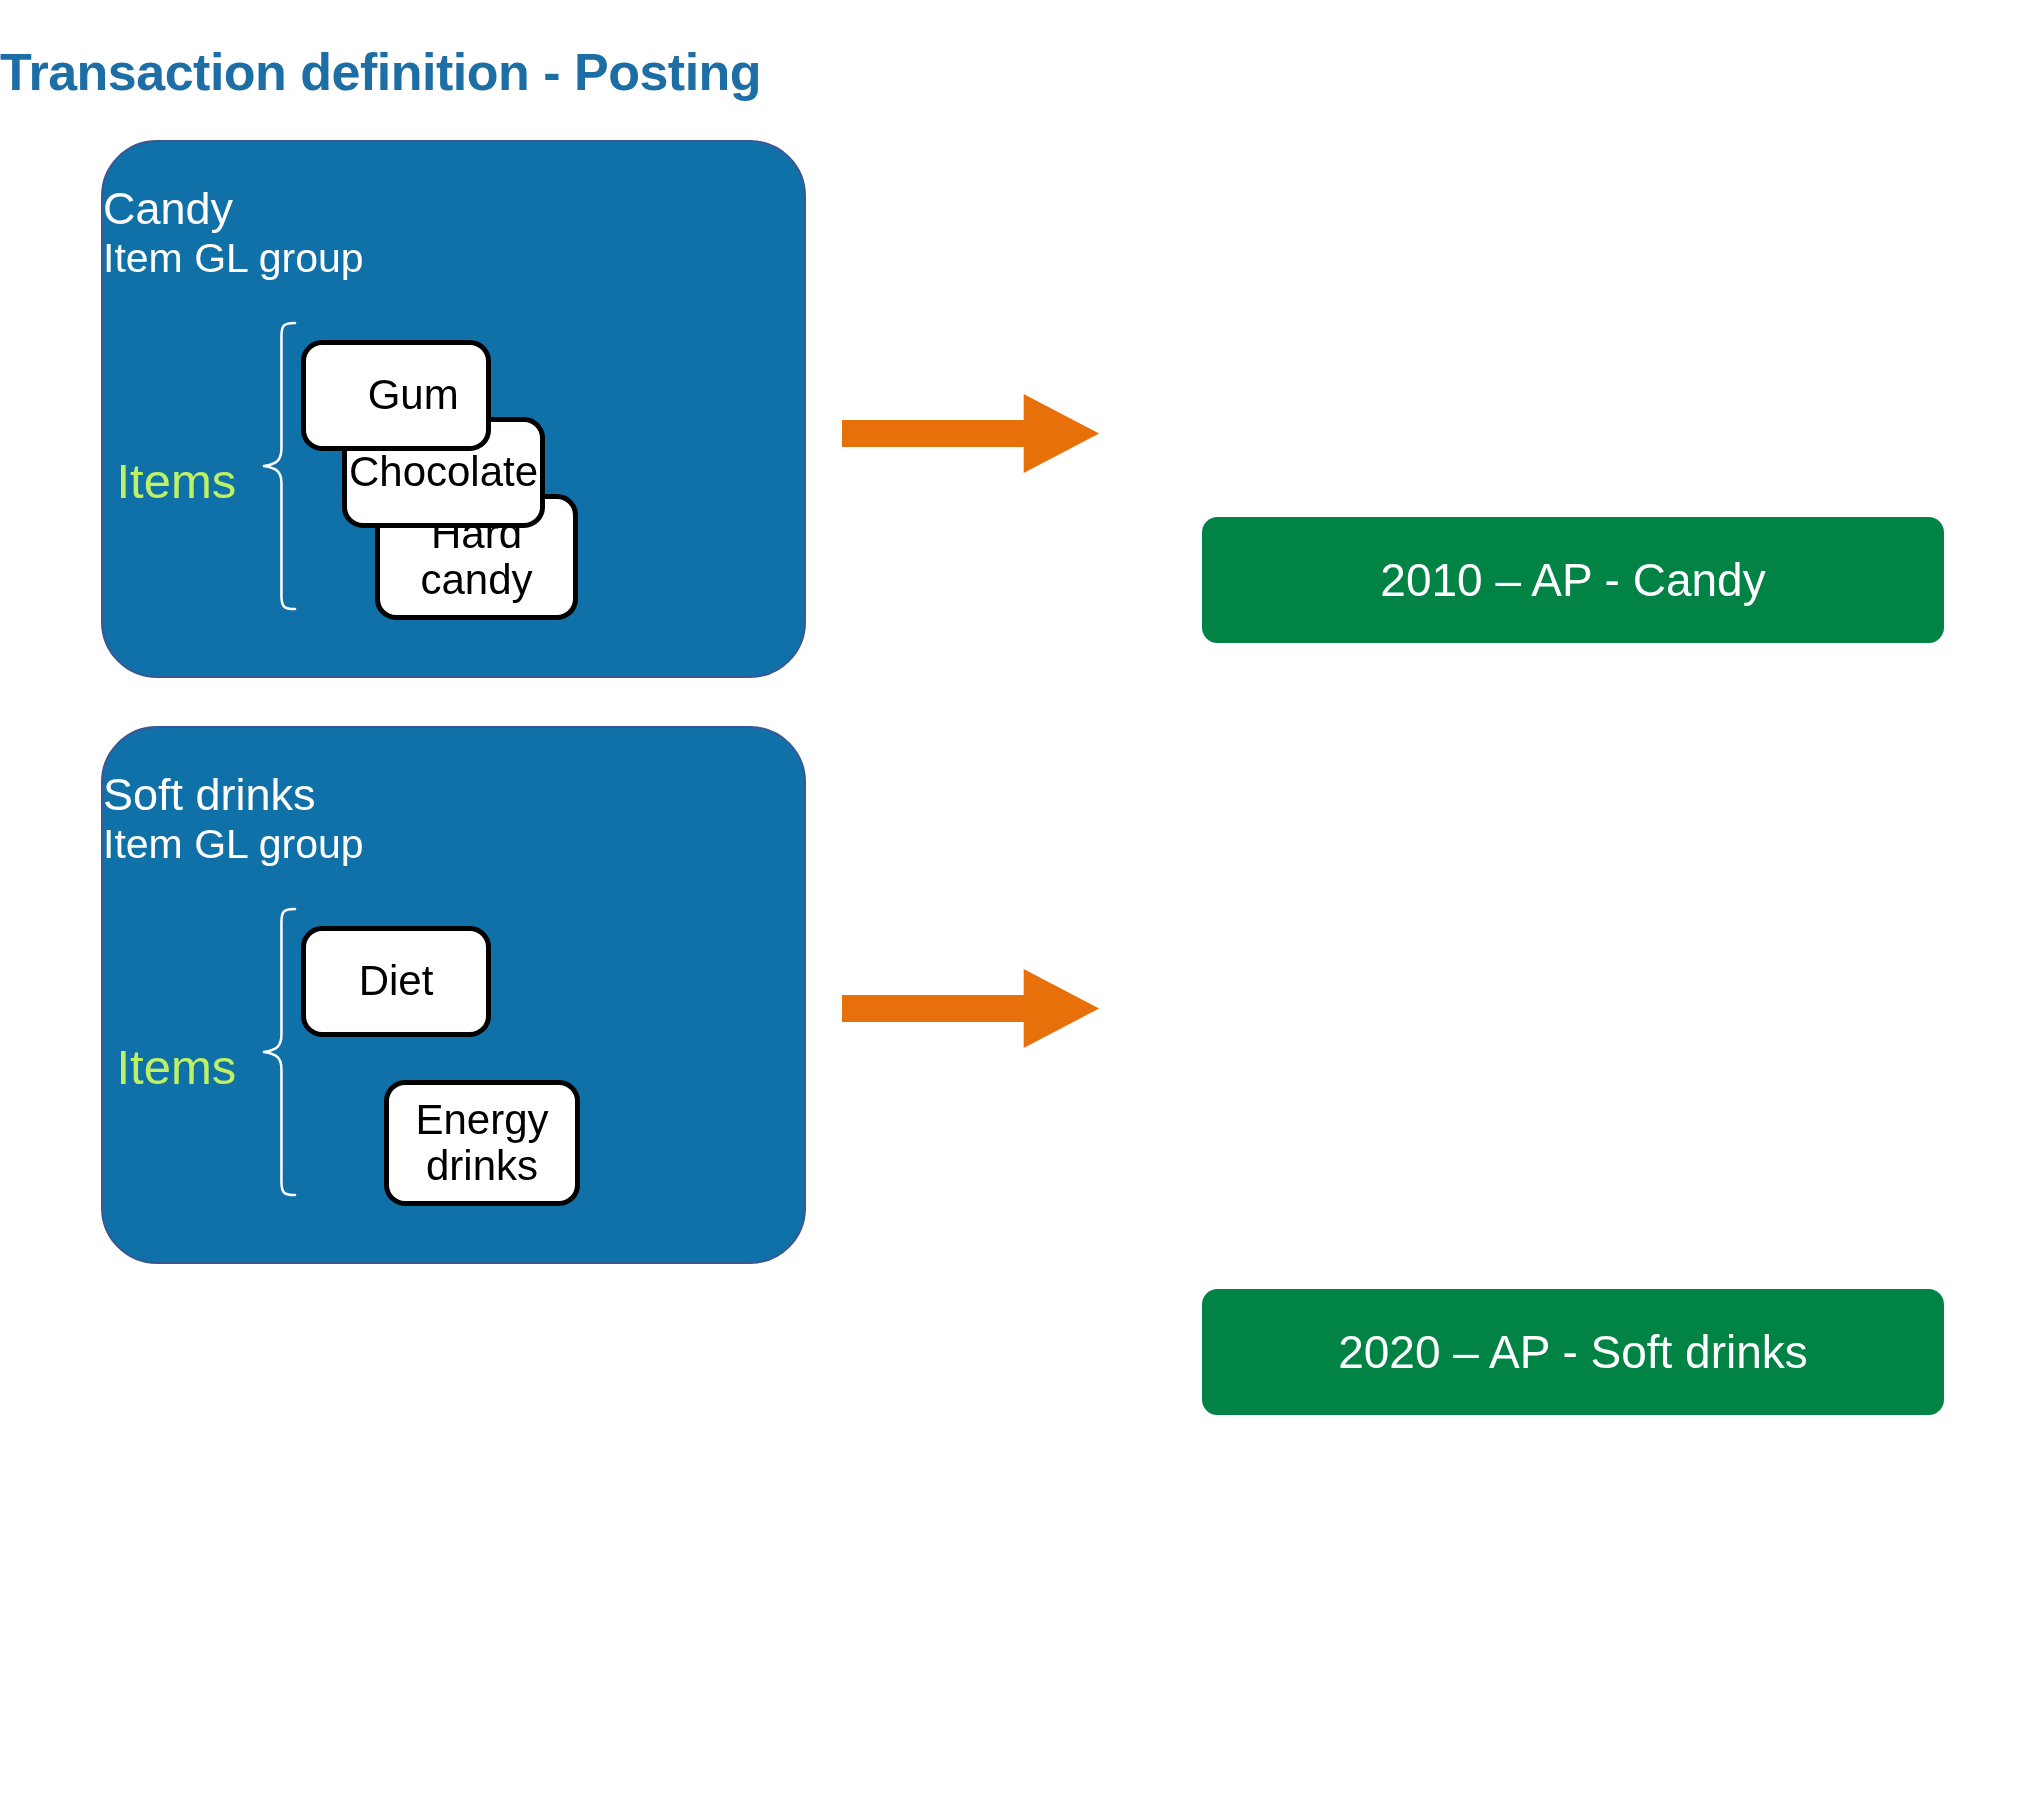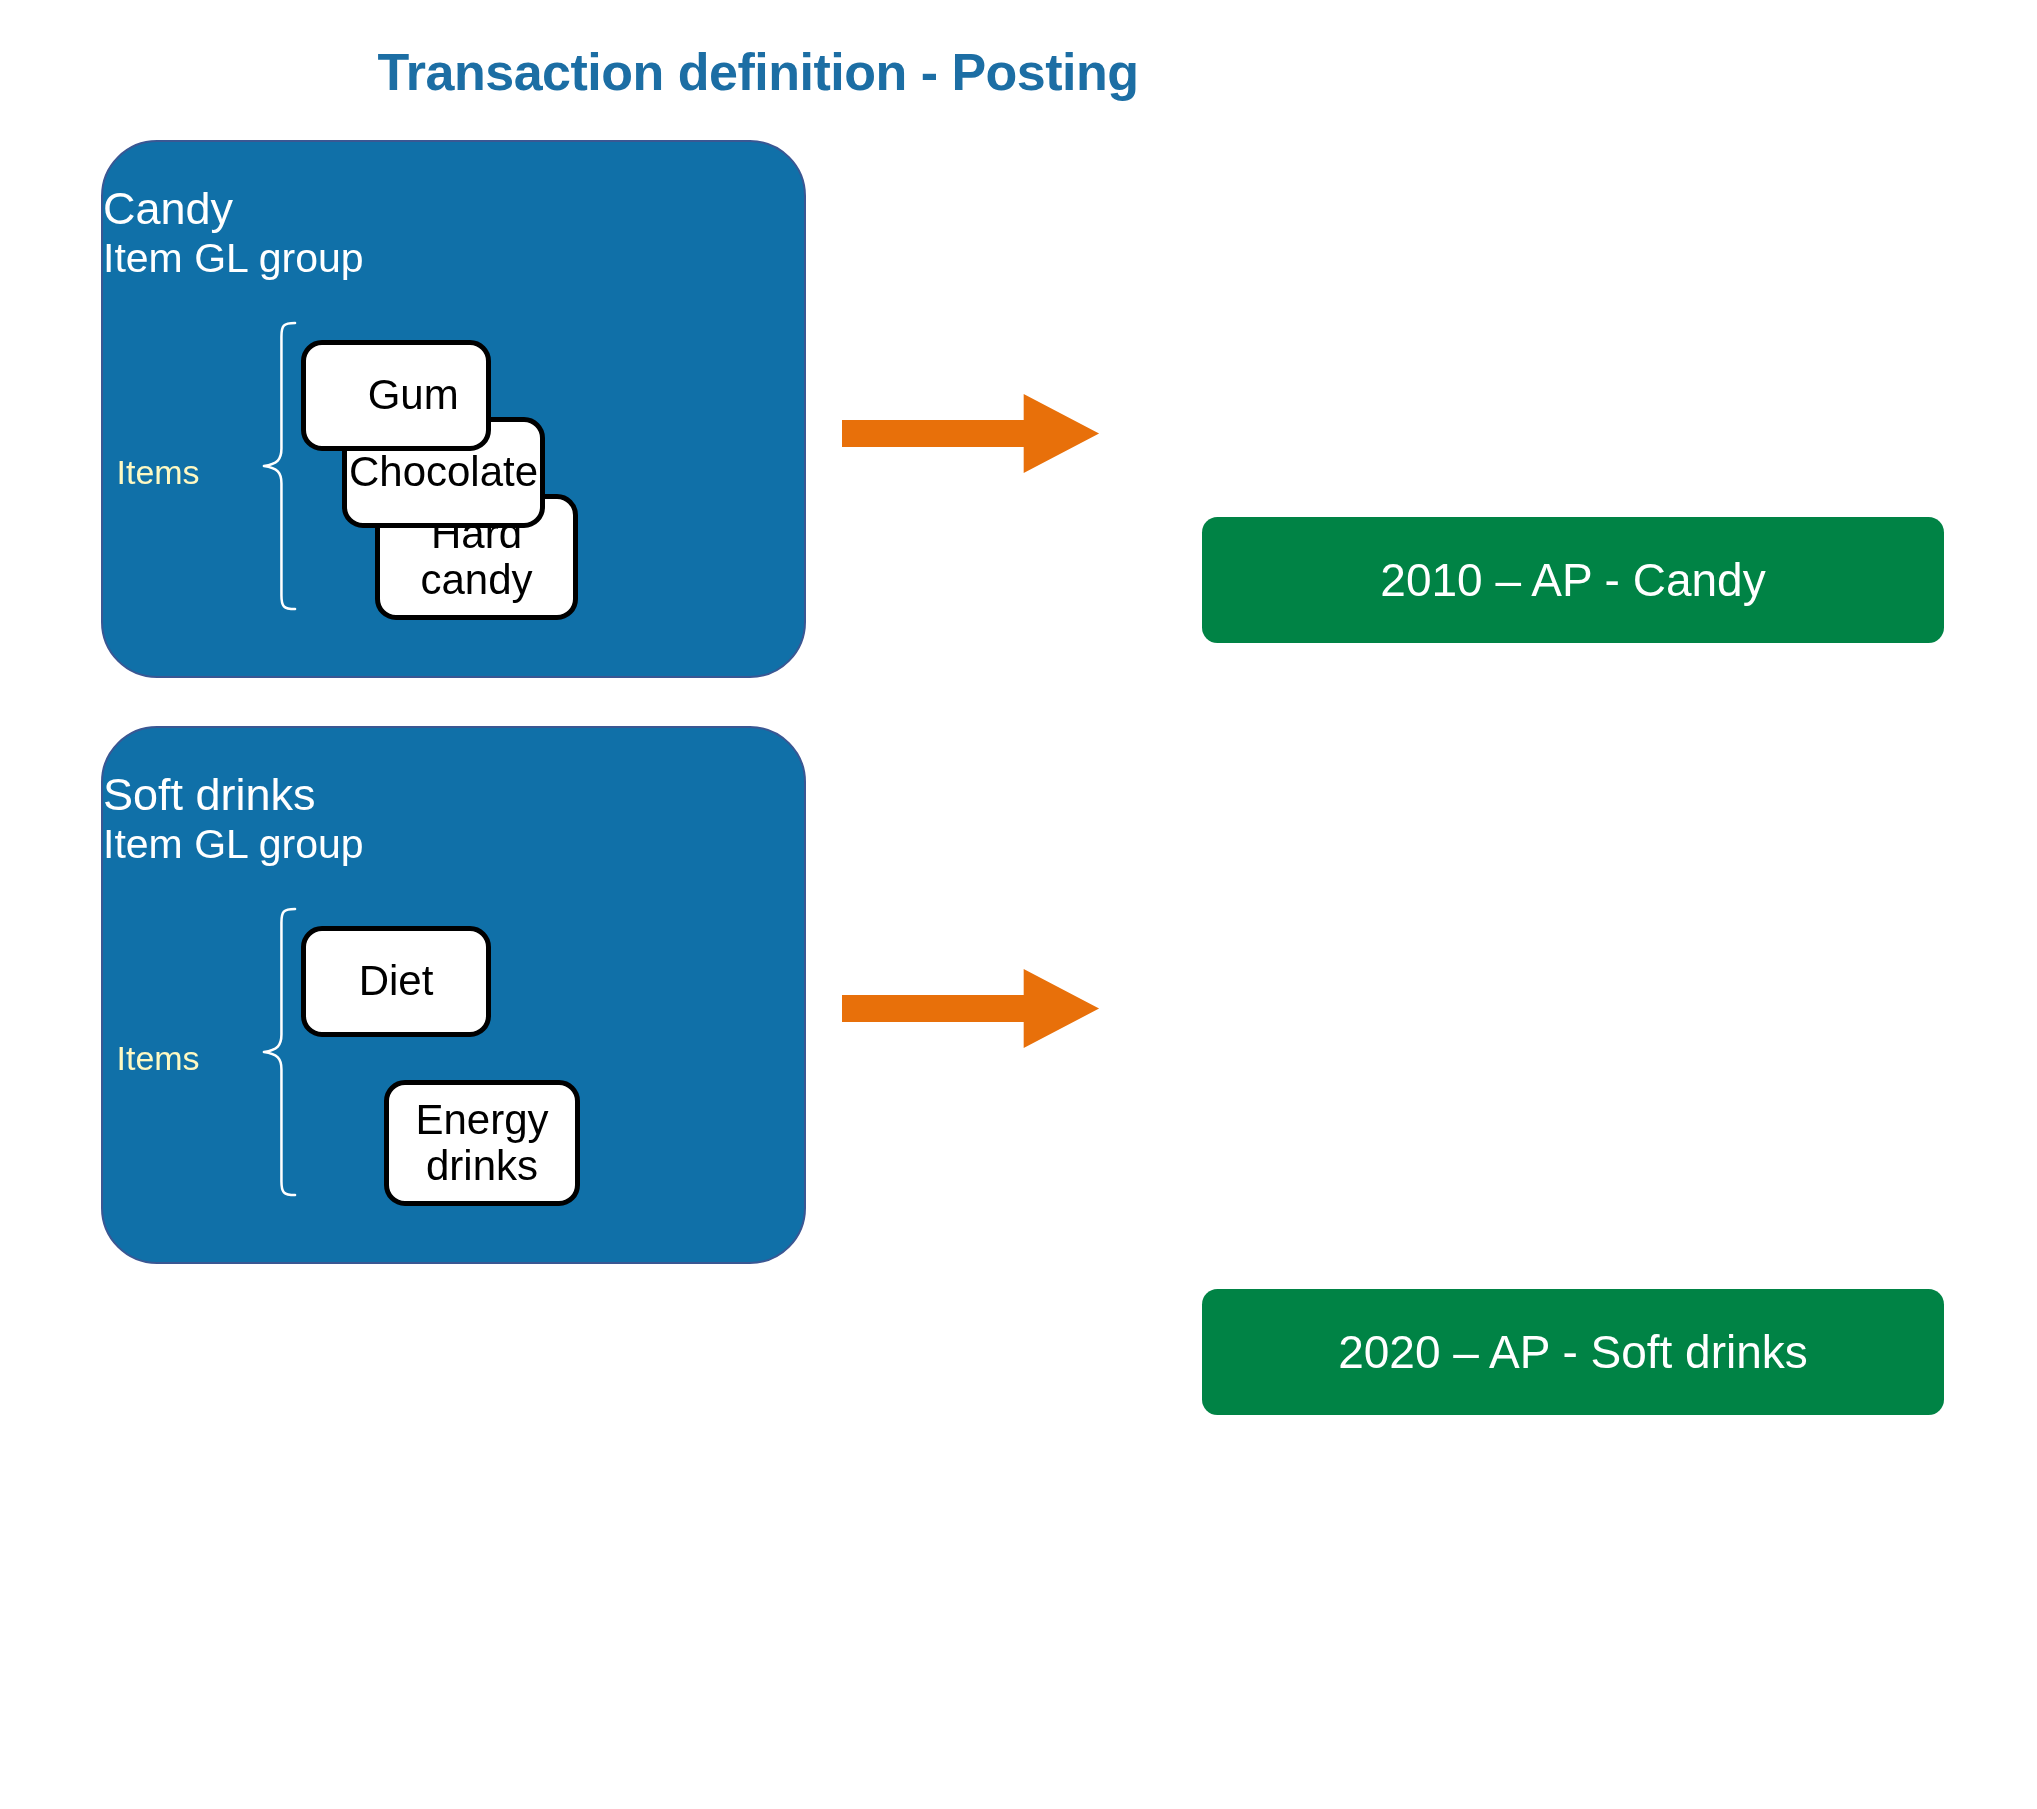--- a/index.html
+++ b/index.html
@@ -18,21 +18,20 @@
     background: #ffffff;
     overflow: hidden;
   }
 
   
   .slide-title {
     position: absolute;
     left: 0;
     top: 42px;
     width: 1516px;
-    text-align: center;
     font-size: 52px;
     font-weight: bold;
     color: #1C6EA4;
     letter-spacing: -0.5px;
     white-space: nowrap;
   }
 
   
   .group-box {
     position: absolute;
@@ -54,22 +53,22 @@
     pointer-events: none;
   }
   .group-heading .line1 { display: block; font-size: 45px; }
   .group-heading .line2 { display: block; font-size: 41px; }
   .group-box.g1 .group-heading { top: 41px; }
   .group-box.g2 .group-heading { top: 41px; }
 
   
   .items-label {
     position: absolute;
-    color: #fef9c3;
-    font-size: 34px;
+    color: #bef264;
+    font-size: 49px;
     white-space: nowrap;
   }
   .group-box.g1 .items-label { left: 13.5px; top: 311px; }
   .group-box.g2 .items-label { left: 13.5px; top: 311px; }
 
   
   .brace {
     position: absolute;
     width: 35px;
     height: 290px;

